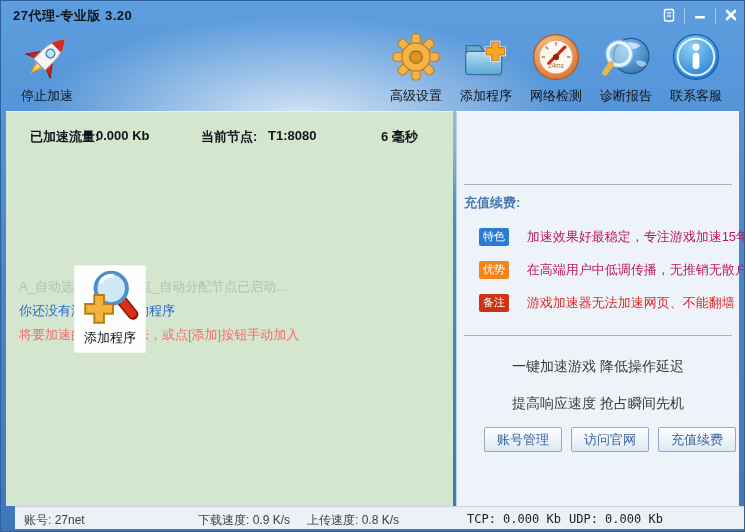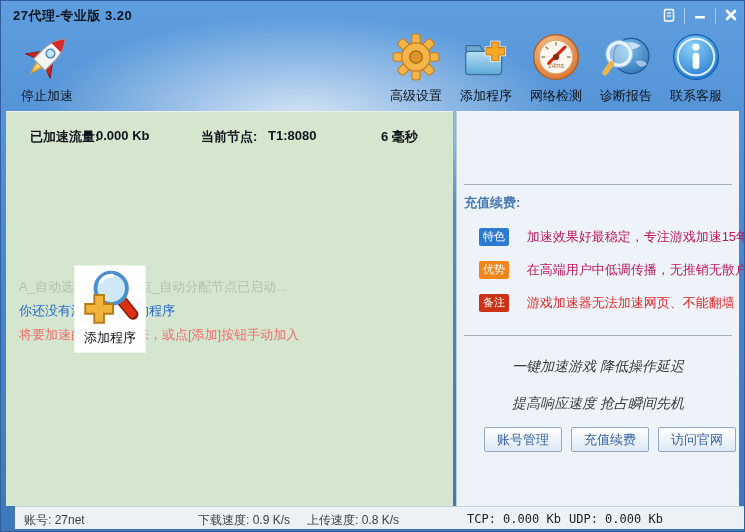--- a/index.html
+++ b/index.html
@@ -51,21 +51,21 @@
     background:#edf3f9; border-left:1px solid #b8cede; border-top:1px solid #f4f8fc; box-sizing:border-box;
   }
   .divider{position:absolute; left:7px; width:268px; height:1px; background:#a9b4bf;}
   .div1{top:72px;} .div2{top:223px;}
   .news-title{position:absolute; left:7px; top:82px; font-weight:bold; color:#4a7ab2;}
   .news-item{position:absolute; left:22px; white-space:nowrap;}
   .ni-0{top:116px;} .ni-1{top:149px;} .ni-2{top:182px;}
   .badge{display:inline-block; padding:1px 4px 2px 4px; color:#fff; font-size:11px; border-radius:2px; margin-right:14px; vertical-align:1px;}
   .badge-blue{background:#2b7bd3;} .badge-orange{background:#f2861d;} .badge-red{background:#cc3315;}
   .nt-blue{color:#be185d;} .nt-red{color:#e02a2a;}
-  .promo{position:absolute; left:0; width:100%; text-align:center; color:#3a3a3a; font-size:14px;font-style:italic;}
+  .promo{position:absolute; left:0; width:100%; text-align:center; color:#3a3a3a; font-size:14px;}
   .promo-0{top:246px;} .promo-1{top:283px;}
   .panel-buttons{position:absolute; left:0; top:315px; width:100%; display:flex; justify-content:center; gap:9px;margin-left:12px;}
   .p-btn{
     width:78px; height:25px; line-height:23px; text-align:center; cursor:pointer;
     background:linear-gradient(180deg,#ffffff,#dce9f5); border:1px solid #93a9c4; border-radius:2px;
     color:#3a64a0; box-sizing:border-box;
   }
   
   .statusbar{
     position:absolute; left:14px; top:505px; width:732px; height:23px;
@@ -292,22 +292,22 @@
       <span class="badge badge-red">备注</span>
       <span class="nt-red">游戏加速器无法加速网页、不能翻墙</span>
     </div>
 
     <div class="divider div2"></div>
     <div class="promo promo-0">一键加速游戏 降低操作延迟</div>
     <div class="promo promo-1">提高响应速度 抢占瞬间先机</div>
 
     <div class="panel-buttons">
       <div class="p-btn">账号管理</div>
+      <div class="p-btn">访问官网</div>
       <div class="p-btn">充值续费</div>
-      <div class="p-btn">访问官网</div>
     </div>
   </div>
 
   <div class="statusbar">
     <span class="sb-account">账号: 27net</span>
     <span class="sb-down">下载速度: 0.9 K/s</span>
     <span class="sb-up">上传速度: 0.8 K/s</span>
     <span class="sb-tcp">TCP: 0.000 Kb</span>
     <span class="sb-udp">UDP: 0.000 Kb</span>
   </div>

